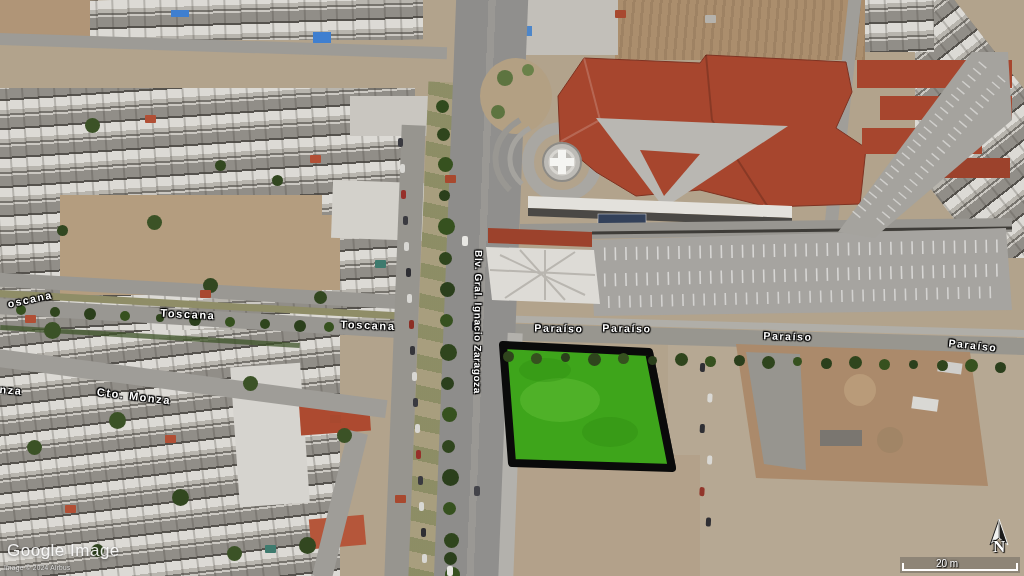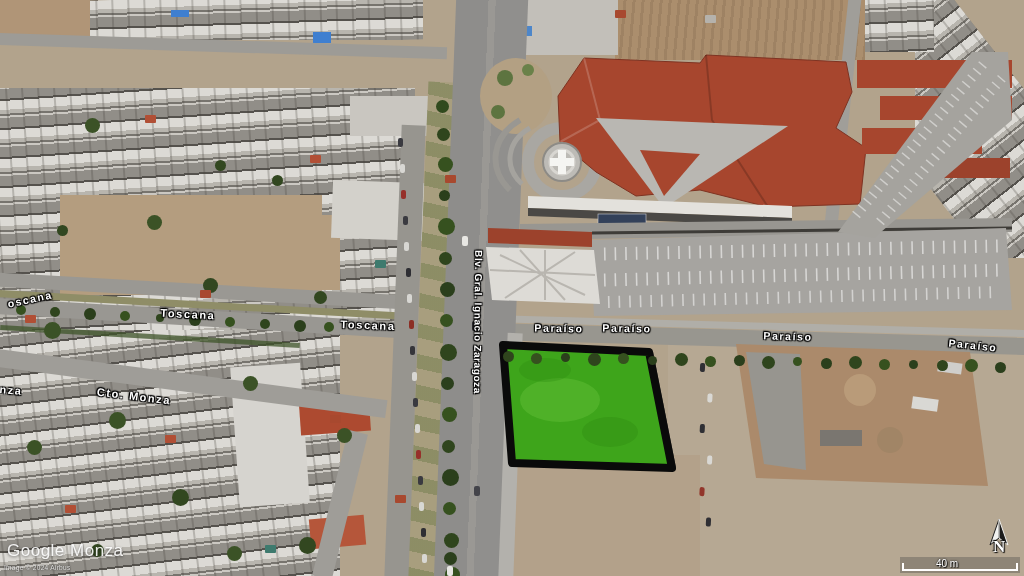--- a/index.html
+++ b/index.html
@@ -203,27 +203,27 @@
   <span class="street-label" style="left:188px;top:314px;transform:translate(-50%,-50%) rotate(3deg);">Toscana</span>
   <span class="street-label" style="left:368px;top:325px;transform:translate(-50%,-50%) rotate(2deg);">Toscana</span>
   <span class="street-label" style="left:478px;top:322px;transform:translate(-50%,-50%) rotate(90.5deg);font-size:10px;letter-spacing:.6px;">Blv. Gral. Ignacio Zaragoza</span>
   <span class="street-label" style="left:559px;top:328px;transform:translate(-50%,-50%) rotate(1deg);font-size:10.5px;">Paraíso</span>
   <span class="street-label" style="left:627px;top:328px;transform:translate(-50%,-50%) rotate(1deg);font-size:10.5px;">Paraíso</span>
   <span class="street-label" style="left:788px;top:336px;transform:translate(-50%,-50%) rotate(2deg);font-size:10.5px;">Paraíso</span>
   <span class="street-label" style="left:973px;top:345px;transform:translate(-50%,-50%) rotate(6deg);font-size:10.5px;">Paraíso</span>
   <span class="street-label" style="left:11px;top:390px;transform:translate(-50%,-50%) rotate(5deg);">nza</span>
   <span class="street-label" style="left:134px;top:396px;transform:translate(-50%,-50%) rotate(7deg);">Cto. Monza</span>
 
-  <div class="watermark">Google Monza</div>
+  <div class="watermark">Google Image</div>
   <div class="attrib">Image © 2024 Airbus</div>
 
   <svg class="abs" style="left:988px;top:518px;" width="22" height="30" viewBox="0 0 22 30">
     <path d="M11,1 L2,27 L11,20 Z" fill="#f2f2f0" stroke="#1c1c1c" stroke-width="1"></path>
     <path d="M11,1 L20,27 L11,20 Z" fill="#1c1c1c" stroke="#f2f2f0" stroke-width="1"></path>
   </svg>
   <span class="north-n">N</span>
 
   <div class="scalebar">
     <div class="bracket"></div>
-    <div class="lbl">40 m</div>
+    <div class="lbl">20 m</div>
   </div>
 
 </div>
 
 </body></html>

